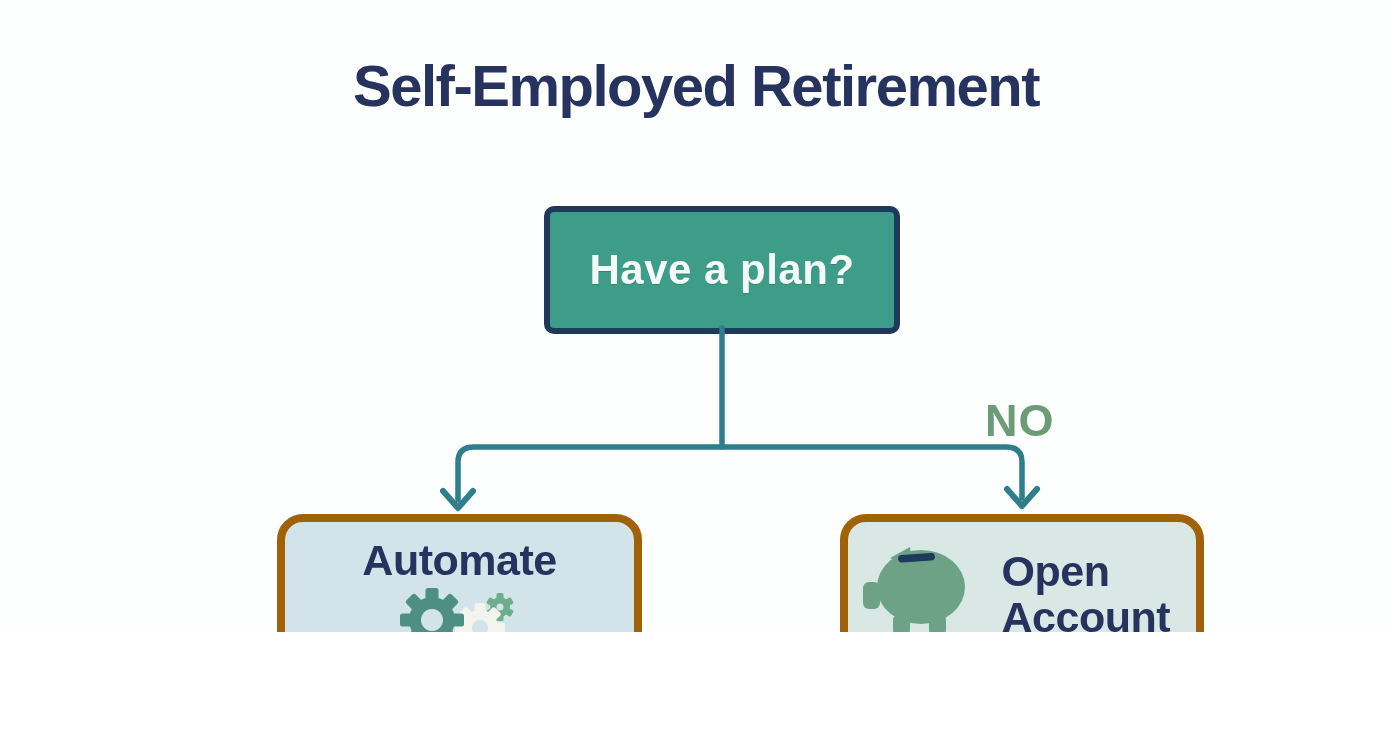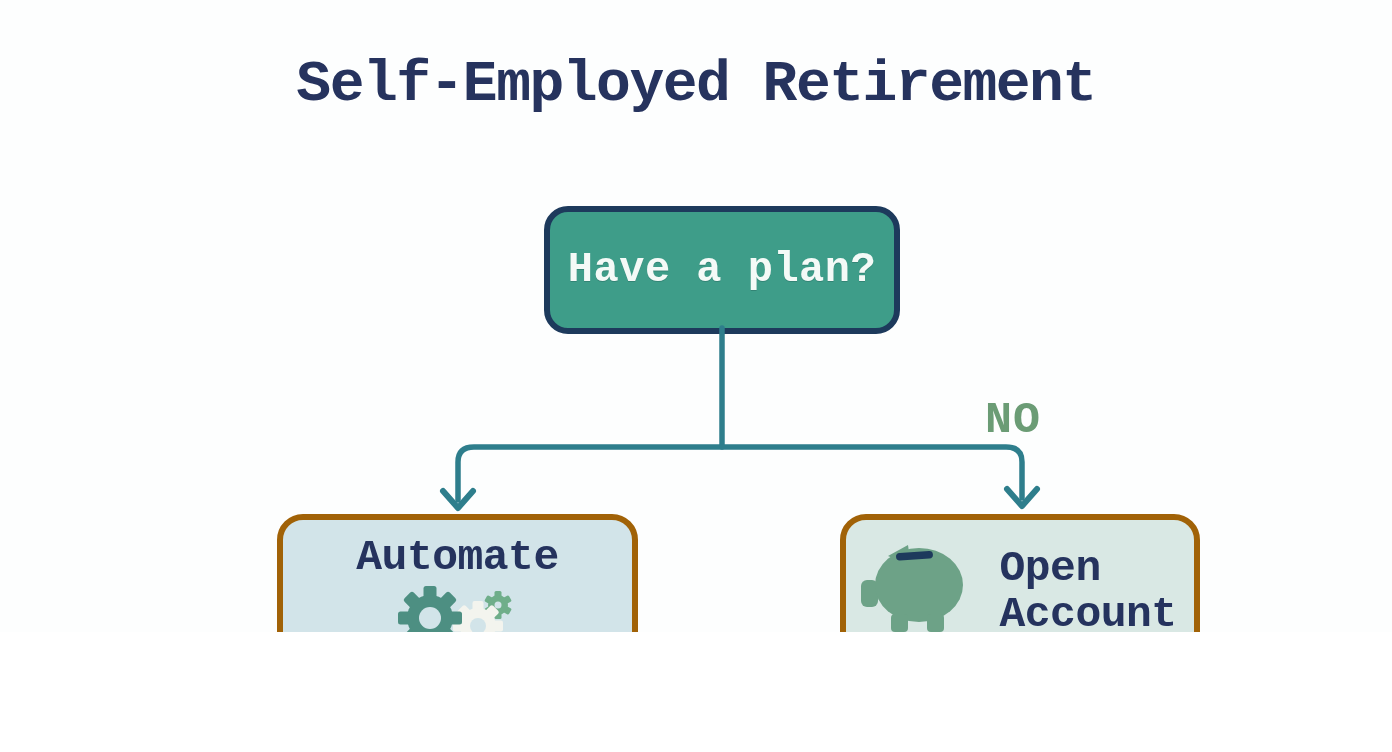--- a/index.html
+++ b/index.html
@@ -7,21 +7,20 @@
     padding: 0;
     background: #ffffff;
     font-family: "Liberation Sans", "DejaVu Sans", sans-serif;
   }
   .stage {
     position: relative;
     width: 1392px;
     height: 632px;
     background: #fdfefe;
     overflow: hidden;
-    font-family: Liberation Mono, monospace;
   }
   .title {
     position: absolute;
     top: 52px;
     left: 0;
     width: 100%;
     margin: 0;
     text-align: center;
     font-size: 58px;
     font-weight: bold;
@@ -29,21 +28,21 @@
     color: #26335e;
   }
   .decision-box {
     position: absolute;
     left: 544px;
     top: 206px;
     width: 344px;
     height: 116px;
     background: #3e9d89;
     border: 6px solid #1d3a5c;
-    border-radius: 24px;
+    border-radius: 10px;
     display: flex;
     align-items: center;
     justify-content: center;
   }
   .decision-box .label {
     color: #f4faf7;
     font-size: 42px;
     font-weight: bold;
     letter-spacing: 0.5px;
     text-shadow: 0 1px 0 rgba(20,60,60,0.25);
@@ -59,21 +58,21 @@
     font-size: 45px;
     font-weight: bold;
     color: #6b9c75;
     letter-spacing: 1px;
   }
   .branch-label.yes { left: 413px; top: 398px; }
   .branch-label.no  { left: 985px; top: 395px; }
   .node-box {
     position: absolute;
     top: 514px;
-    border: 6px solid #a16207;
+    border: 8px solid #a16207;
     border-radius: 26px;
     display: flex;
     align-items: center;
     justify-content: center;
   }
   .node-box.automate {
     left: 277px;
     width: 349px;
     height: 147px;
     background: #d2e4e9;

